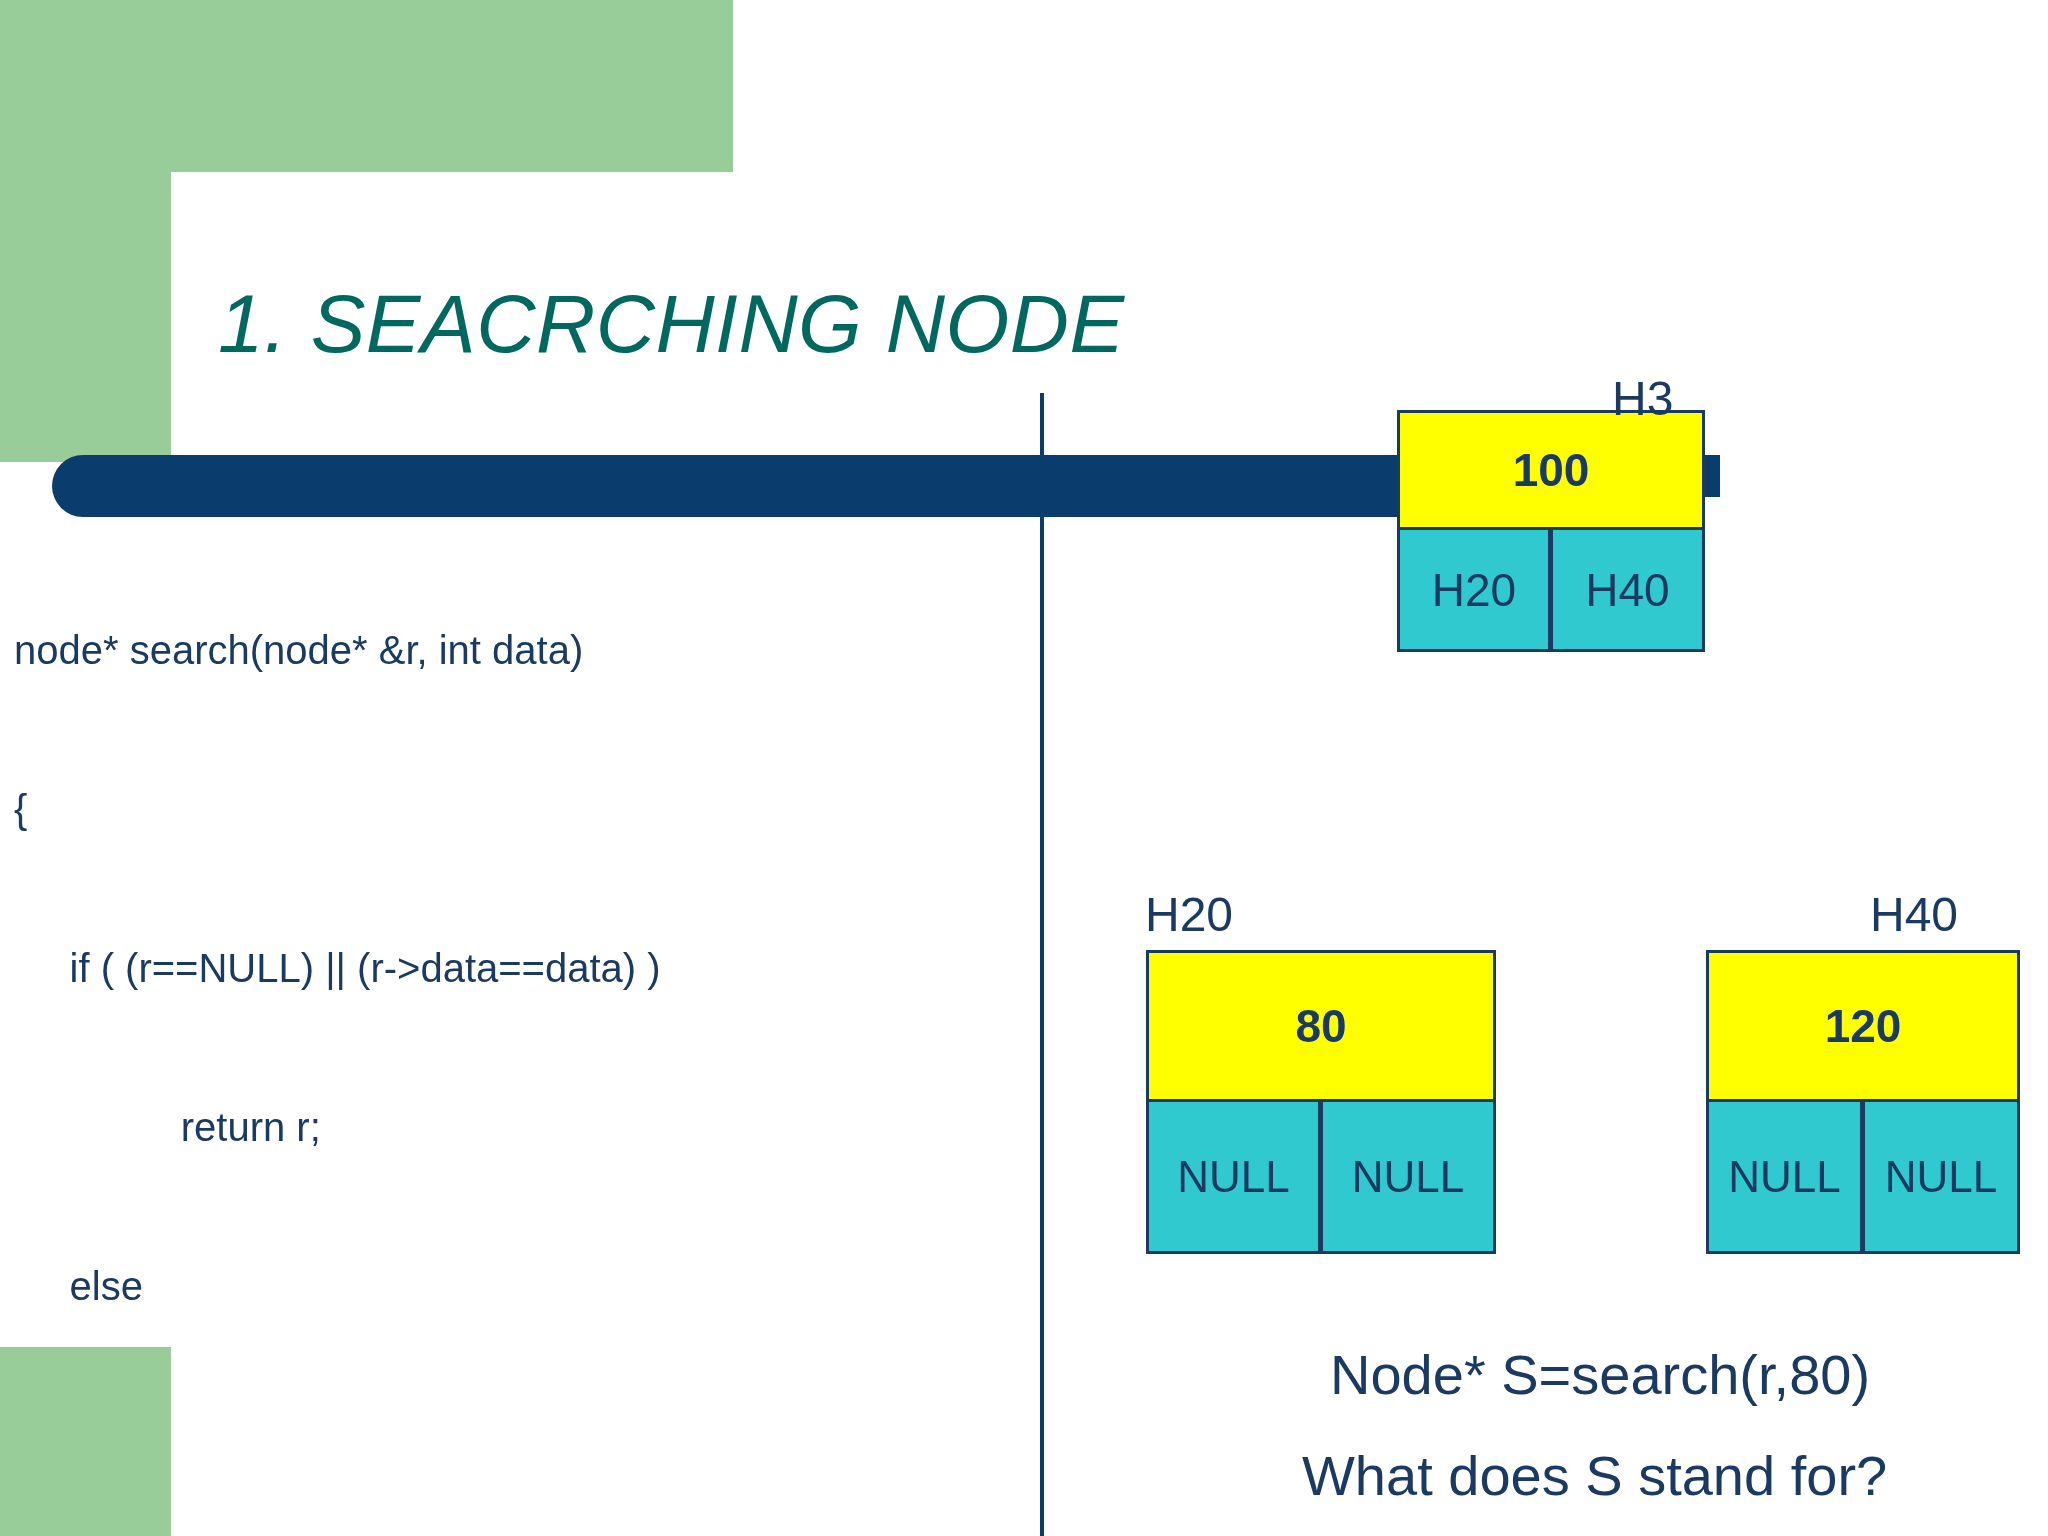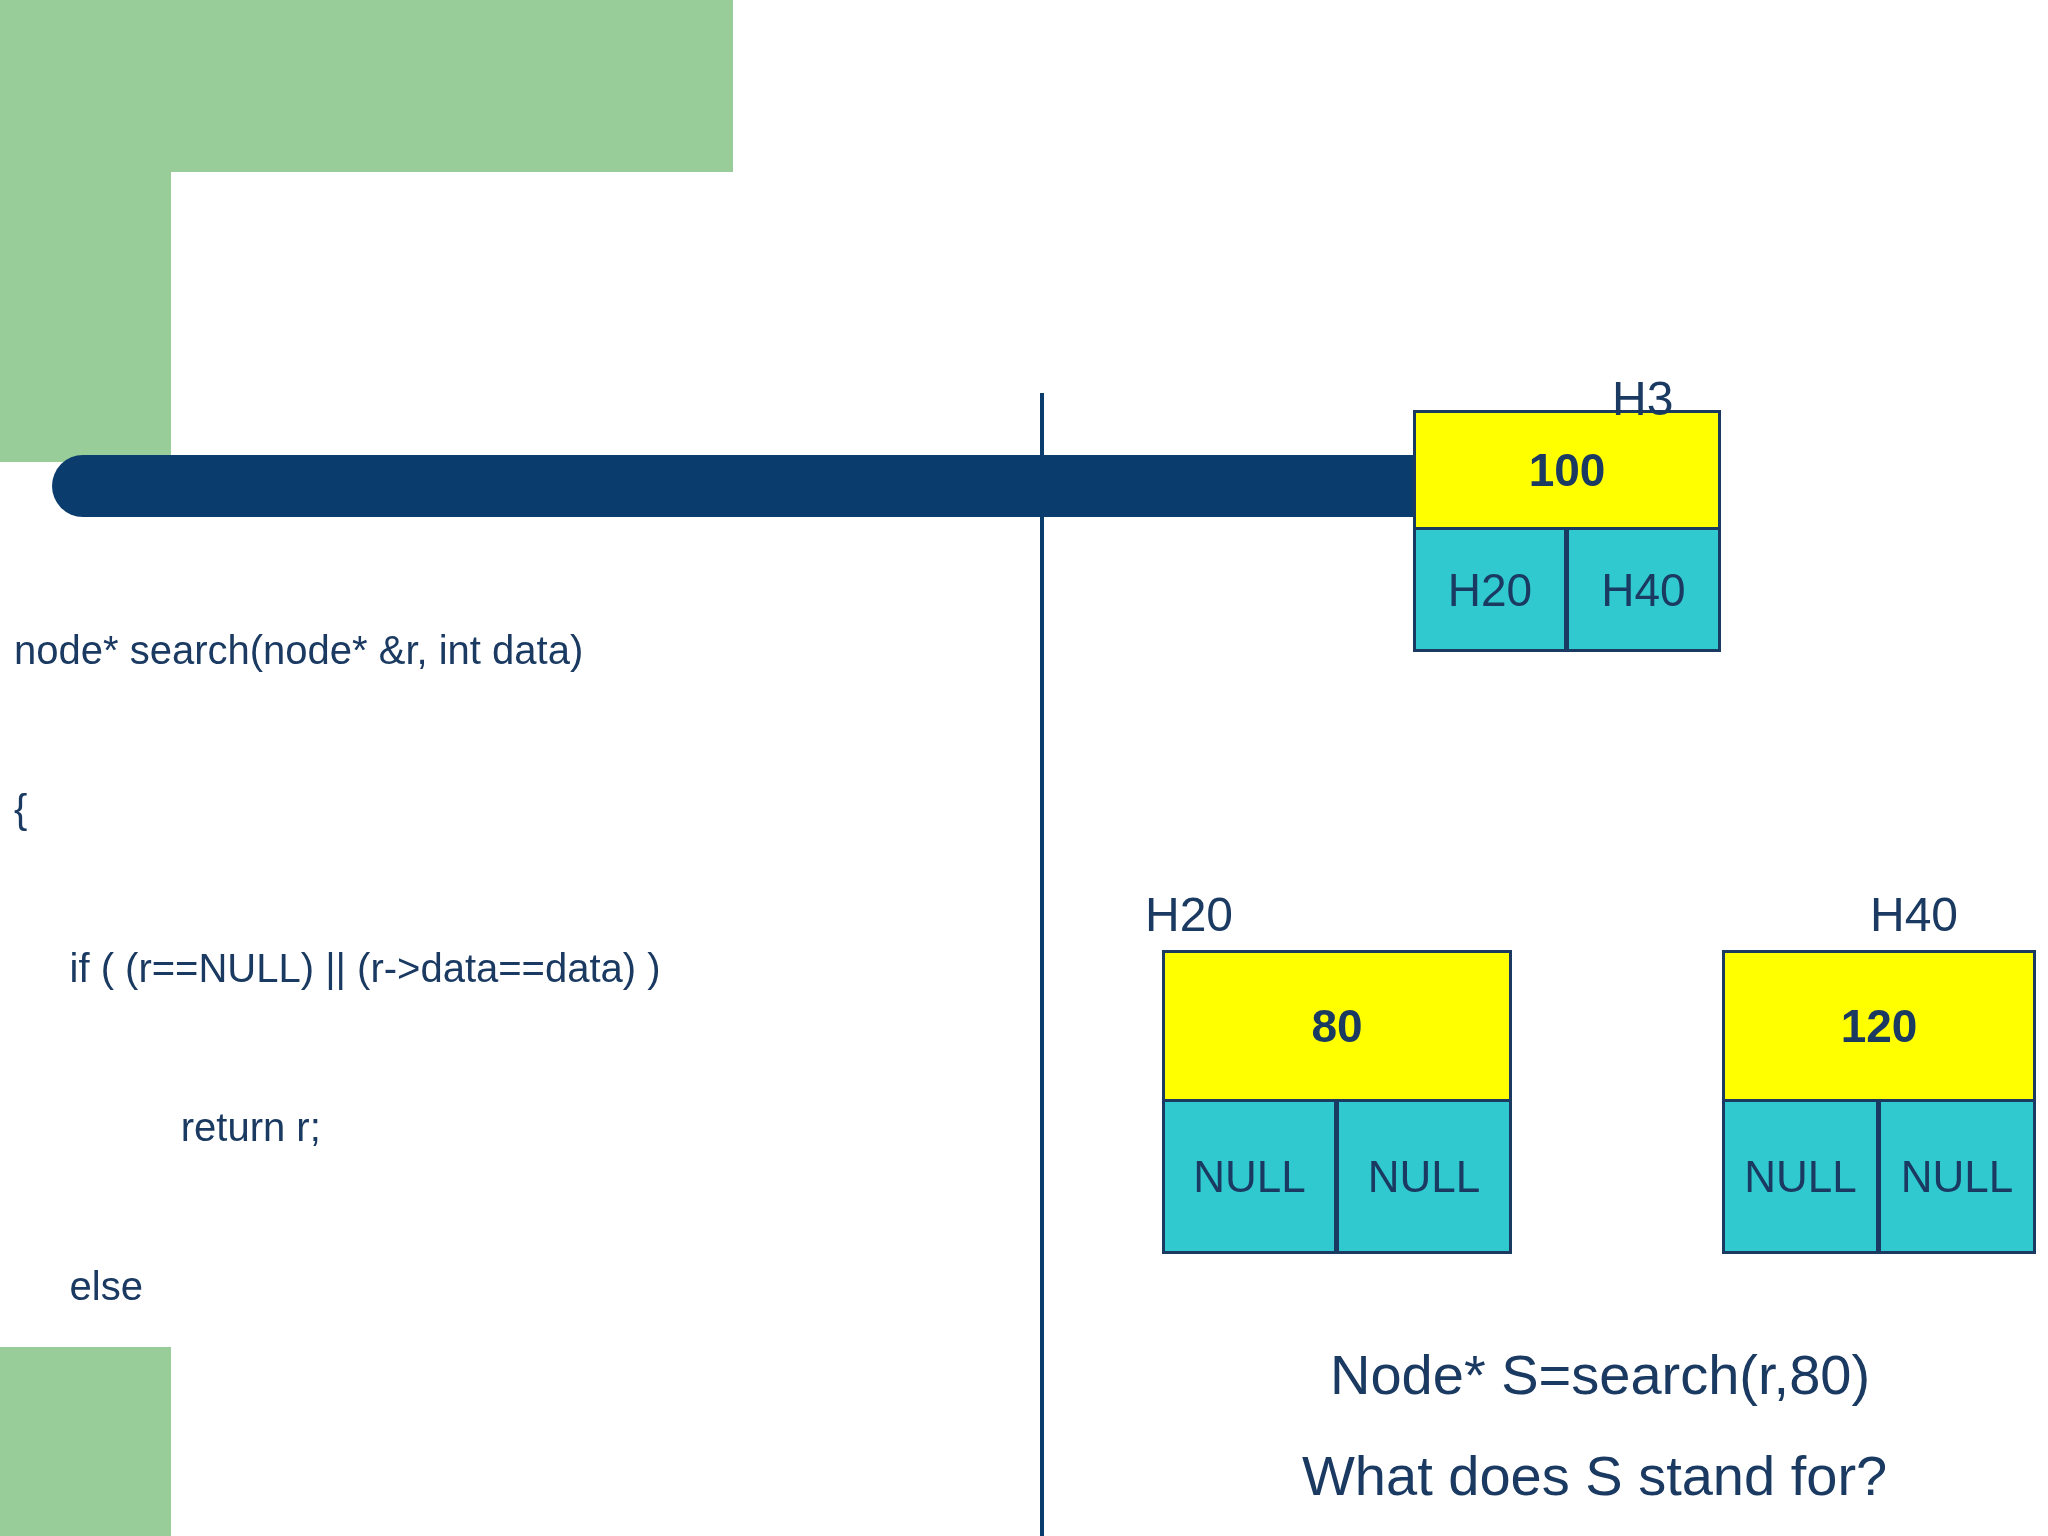--- a/index.html
+++ b/index.html
@@ -103,21 +103,20 @@
     color: #1b3a62;
     font-size: 40px;
     line-height: 53px;
     white-space: pre;
   }
   .code-line { white-space: pre; }
 
   
   .node {
     position: absolute;
-    margin-left: 16px;
   }
   .node .data-cell {
     background: #ffff00;
     border: 3px solid #1b3a62;
     box-sizing: border-box;
     color: #1b3a62;
     font-weight: bold;
     display: flex;
     align-items: center;
     justify-content: center;
@@ -181,20 +180,21 @@
 </head>
 <body>
 
 <div id="slide">
 
   <div class="green-top"></div>
   <div class="green-left"></div>
   <div class="white-round"></div>
   <div class="green-bottom"></div>
 
+  <div class="slide-title">1. SEACRCHING NODE</div>
 
   <div class="title-bar"></div>
   <div class="title-bar-tail"></div>
 
   <div class="v-divider"></div>
 
   <div class="code-block">
     <div class="code-line">node* search(node* &amp;r, int data)</div>
     <div class="code-line">{</div>
     <div class="code-line">     if ( (r==NULL) || (r-&gt;data==data) )</div>

